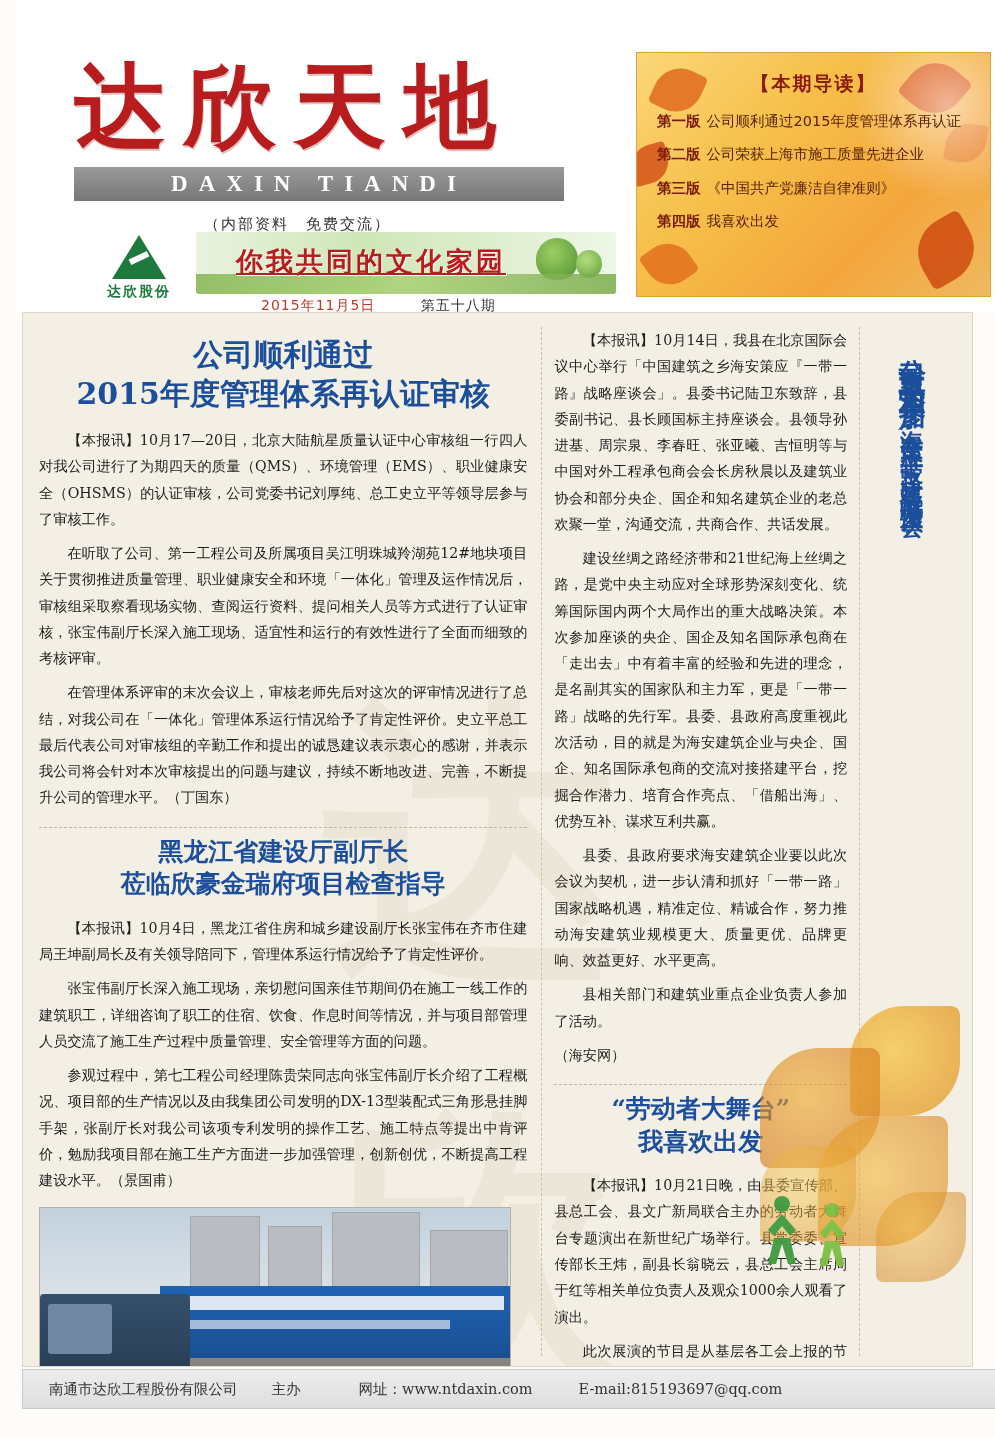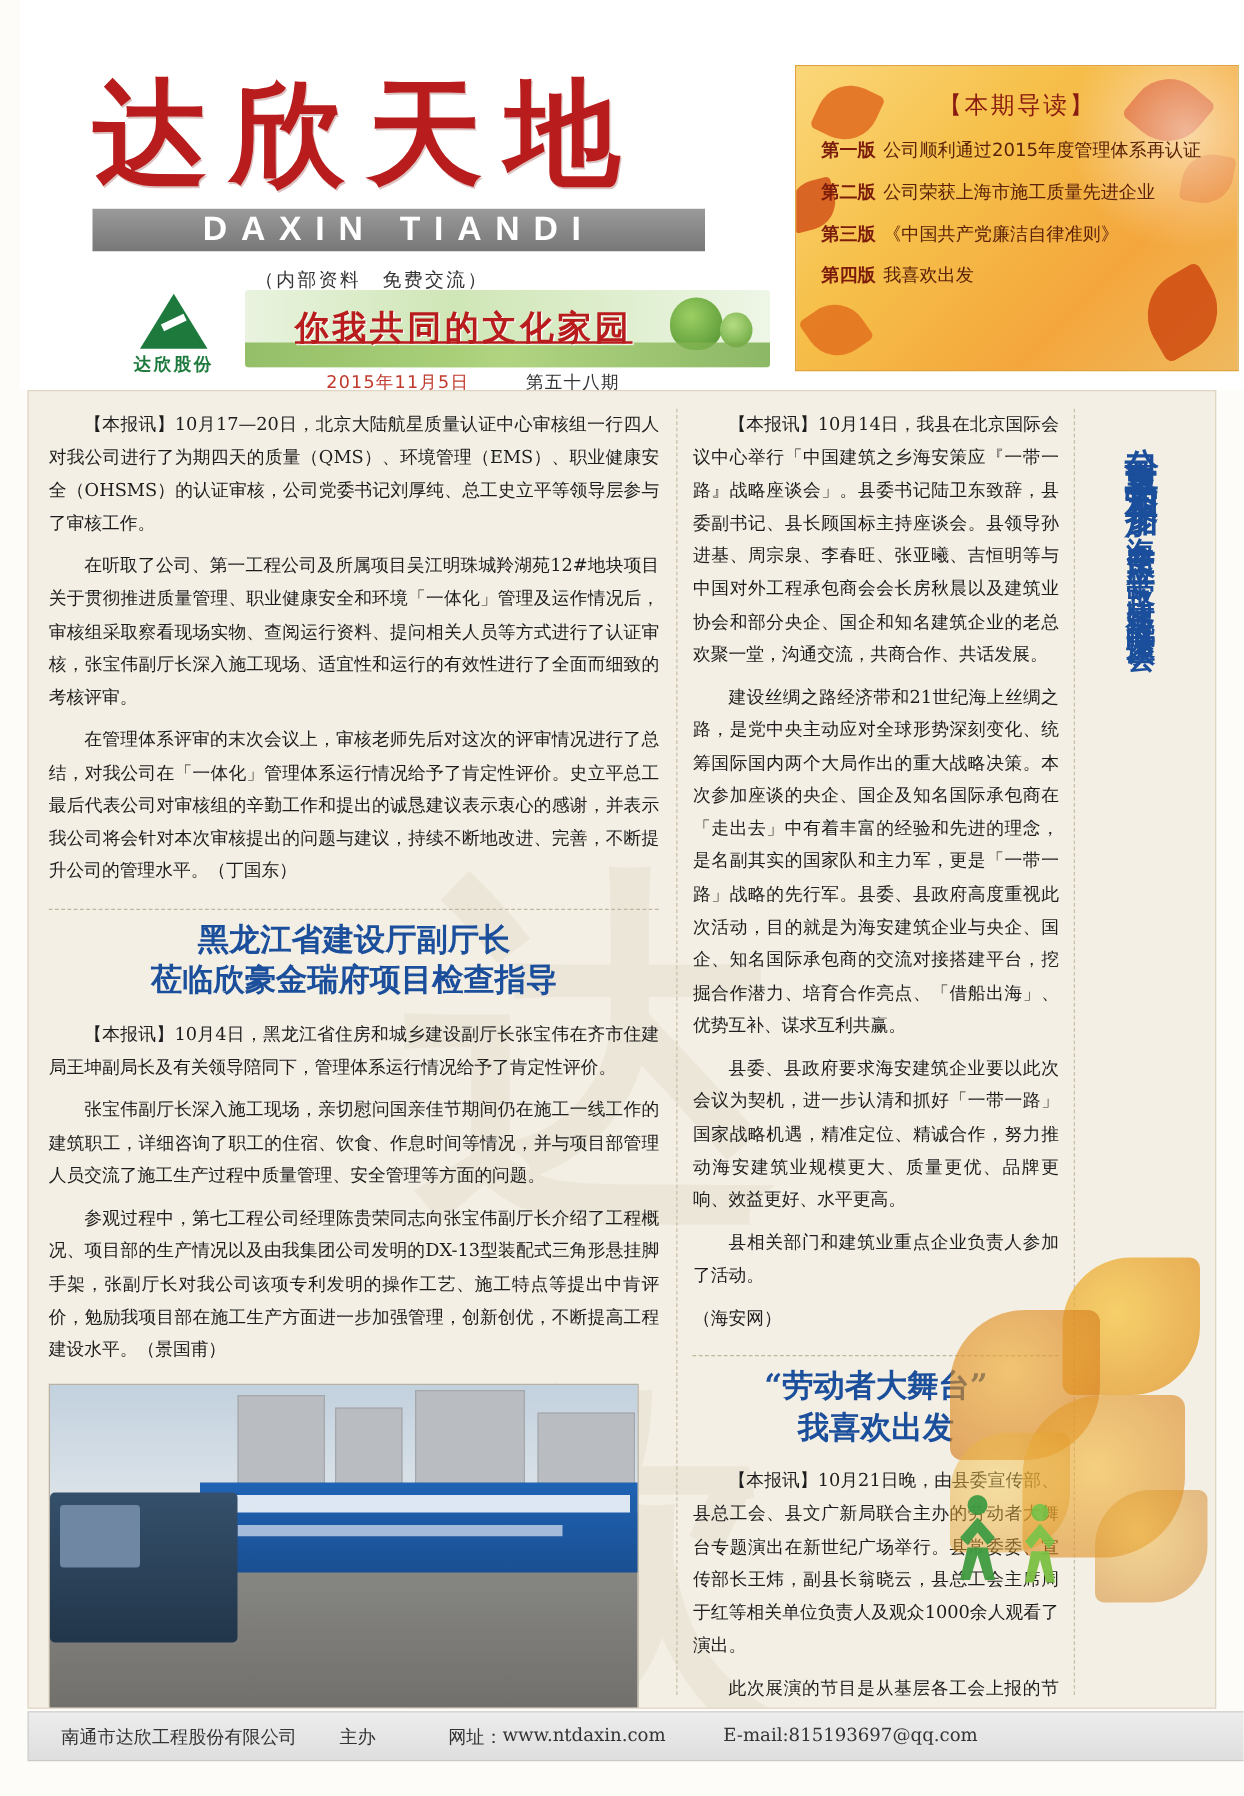--- a/index.html
+++ b/index.html
@@ -39,24 +39,24 @@
     white-space: nowrap;
   }
   .logo-pinyin-bar {
     margin-top: 12px;
     width: 490px; height: 34px;
     background: linear-gradient(180deg,#9a9a9a,#777);
     display: flex; align-items: center; justify-content: center;
   }
   .logo-pinyin {
     color: #ffffff;
-    font-size: 27px;
+    font-size: 23px;
     font-weight: bold;
     letter-spacing: 11px;
-    font-family: Liberation Sans, sans-serif;
+    font-family: Liberation Serif, serif;
   }
   .logo-sub {
     margin-top: 14px;
     margin-left: 130px;
     font-size: 15px;
     color: #333;
     letter-spacing: 2px;
   }
   .brand-mark {
     position: absolute;
@@ -152,21 +152,21 @@
     opacity: .85;
   }
   .guide-inner {
     position: relative;
     z-index: 3;
     padding: 18px 20px;
   }
   .guide-title {
     text-align: center;
     font-size: 19px;
-    font-weight: normal;
+    font-weight: bold;
     color: #8a1b10;
     letter-spacing: 2px;
     margin-bottom: 14px;
     font-family: "DejaVu Serif","Liberation Serif",serif;
   }
   .guide-item {
     font-size: 14.5px;
     color: #5a2208;
     margin-bottom: 13px;
     line-height: 1.4;
@@ -364,20 +364,24 @@
     </div>
   </div>
 
   <div class="content">
     <div class="watermark">达欣</div>
 
     <div class="cols">
 
       <div class="col-left">
 
+        <h2 class="headline big">
+          <span>公司顺利通过</span>
+          <span class="hl-line2">2015年度管理体系再认证审核</span>
+        </h2>
 
         <p class="body">【本报讯】10月17—20日，北京大陆航星质量认证中心审核组一行四人对我公司进行了为期四天的质量（QMS）、环境管理（EMS）、职业健康安全（OHSMS）的认证审核，公司党委书记刘厚纯、总工史立平等领导层参与了审核工作。</p>
         <p class="body">在听取了公司、第一工程公司及所属项目吴江明珠城羚湖苑12#地块项目关于贯彻推进质量管理、职业健康安全和环境「一体化」管理及运作情况后，审核组采取察看现场实物、查阅运行资料、提问相关人员等方式进行了认证审核，张宝伟副厅长深入施工现场、适宜性和运行的有效性进行了全面而细致的考核评审。</p>
         <p class="body">在管理体系评审的末次会议上，审核老师先后对这次的评审情况进行了总结，对我公司在「一体化」管理体系运行情况给予了肯定性评价。史立平总工最后代表公司对审核组的辛勤工作和提出的诚恳建议表示衷心的感谢，并表示我公司将会针对本次审核提出的问题与建议，持续不断地改进、完善，不断提升公司的管理水平。（丁国东）</p>
 
         <hr class="divider">
 
         <h2 class="headline mid">
           <span>黑龙江省建设厅副厅长</span>
           <span class="hl-line2">莅临欣豪金瑞府项目检查指导</span>

